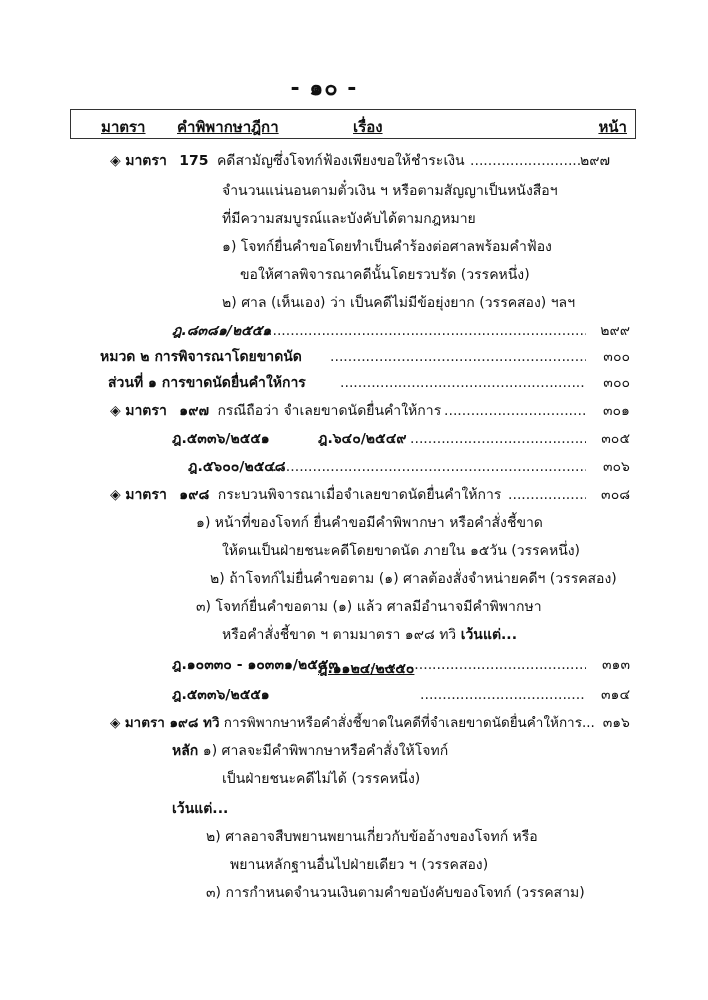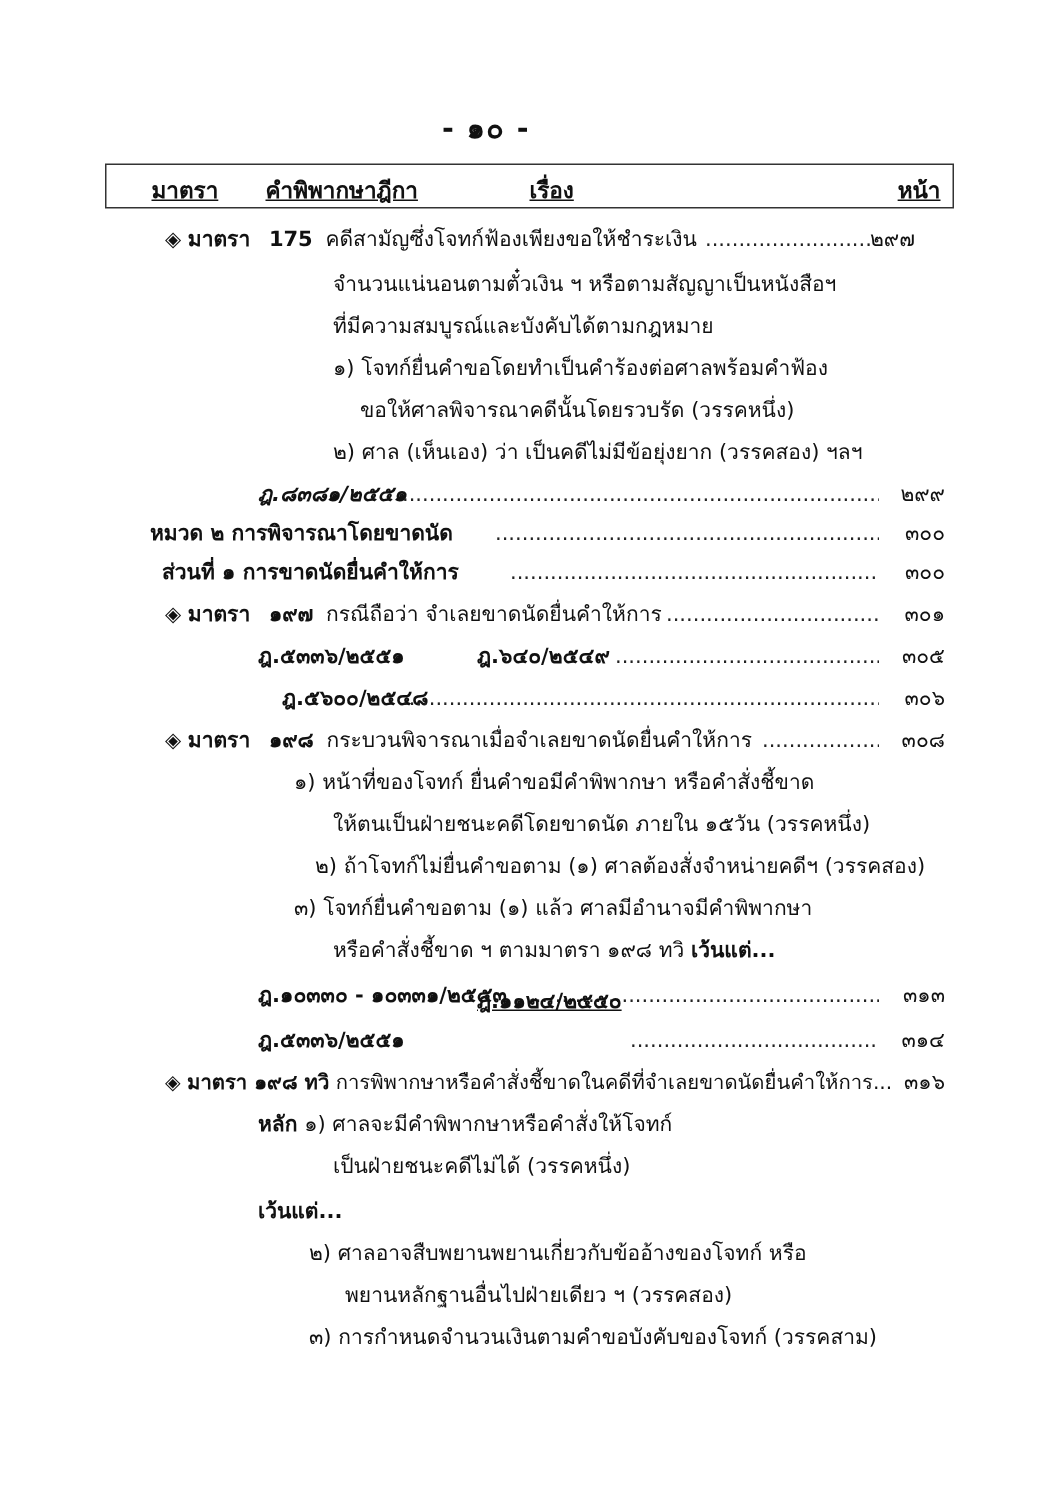--- a/index.html
+++ b/index.html
@@ -1,19 +1,19 @@
 <!DOCTYPE html>
 <html><head>
 <meta charset="utf-8">
 <style>
   html, body { margin:0; padding:0; background:#ffffff; }
   body { width:708px; height:1000px; position:relative; overflow:hidden;
          font-family:"DejaVu Sans", "Liberation Sans", sans-serif; color:#111; }
   .abs { position:absolute; white-space:nowrap; }
-  .pgnum { top:70px; left:0; width:648px; text-align:center; font-weight:bold; font-size:19px; letter-spacing:1px; }
+  .pgnum { top:70px; left:0; width:648px; text-align:center; font-weight:bold; font-size:22px; letter-spacing:1px; }
   .hdr { position:absolute; left:70px; top:109px; width:566px; height:30px; border:1px solid #333; box-sizing:border-box; }
   .hdr span { position:absolute; top:5px; font-weight:bold; font-size:15px; text-decoration:underline; }
   .line { position:absolute; font-size:14px; line-height:20px; white-space:nowrap; }
   .b { font-weight:bold; }
   .dots { position:absolute; font-size:14px; line-height:20px; overflow:hidden; white-space:nowrap; color:#222; }
   .pg { position:absolute; font-size:14px; line-height:20px; text-align:right; width:60px; }
   .diamond { font-weight:bold; }
 </style>
 </head>
 <body>

